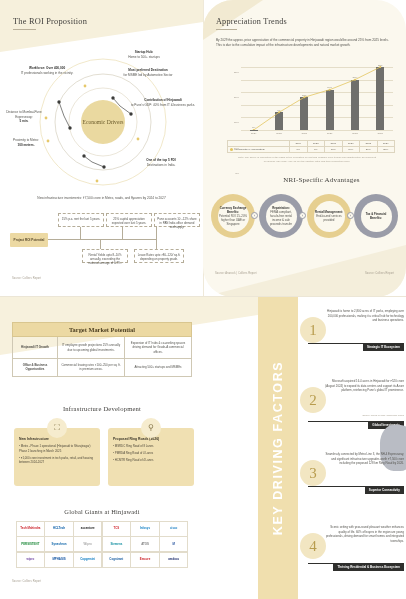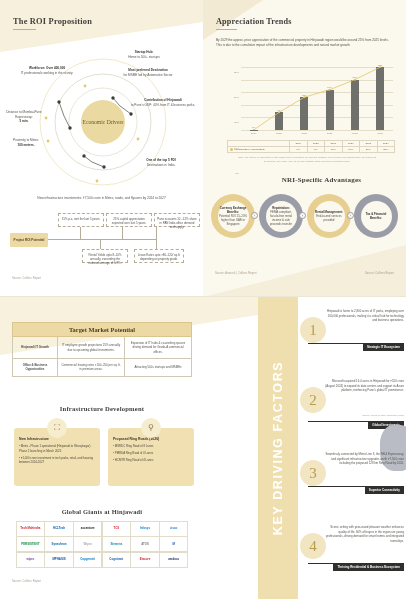--- a/index.html
+++ b/index.html
@@ -12,21 +12,21 @@
     position:relative;
   }
   .page { position:absolute; inset:0; }
 
   
   .panel { position:absolute; overflow:hidden; }
   .bg-cream { background:#fbf8ee; }
   .bg-white { background:#ffffff; }
   .sec-title {
     font-family:"Liberation Serif", serif;
-    font-weight:700;
+    font-weight:400;
     color:#403f3c;
     letter-spacing:.2px;
   }
   .rule { height:1px; background:#b9b09a; margin-top:3px; }
   .src { font-size:2.6px; color:#a39b8c; letter-spacing:.1px; }
   .b { font-weight:700; color:#2f2f2d; }
 
   
   #roi { left:0; top:0; width:203px; height:297px; background:#ffffff; }
   #roi .wedge {
@@ -67,21 +67,21 @@
   .fbox {
     position:absolute; border:.6px dashed #b5ad99; background:#fff;
     padding:2.5px 2px; font-size:2.9px; line-height:1.45; color:#55544f;
     text-align:center;
   }
   .flow .ln { position:absolute; background:#b5ad99; }
 
   #roi .src { position:absolute; left:12px; top:277px; }
 
   
-  #appr { left:203px; top:0; width:203px; height:297px; background:#fbf8ee; }
+  #appr { left:203px; top:0; width:203px; height:297px; background:#fbf8ee;border-radius:30px; }
   #appr .wedge {
     position:absolute; left:0; top:0; width:203px; height:40px;
     background:#f2ead2;
     clip-path:polygon(0 0,60px 0,0 40px);
   }
   #appr .title { position:absolute; left:13px; top:17px; font-size:8.2px; }
   #appr .title .rule { width:21px; }
   #appr .intro {
     position:absolute; left:13px; top:38px; width:178px;
     font-size:3.1px; line-height:1.65; color:#55544f;

